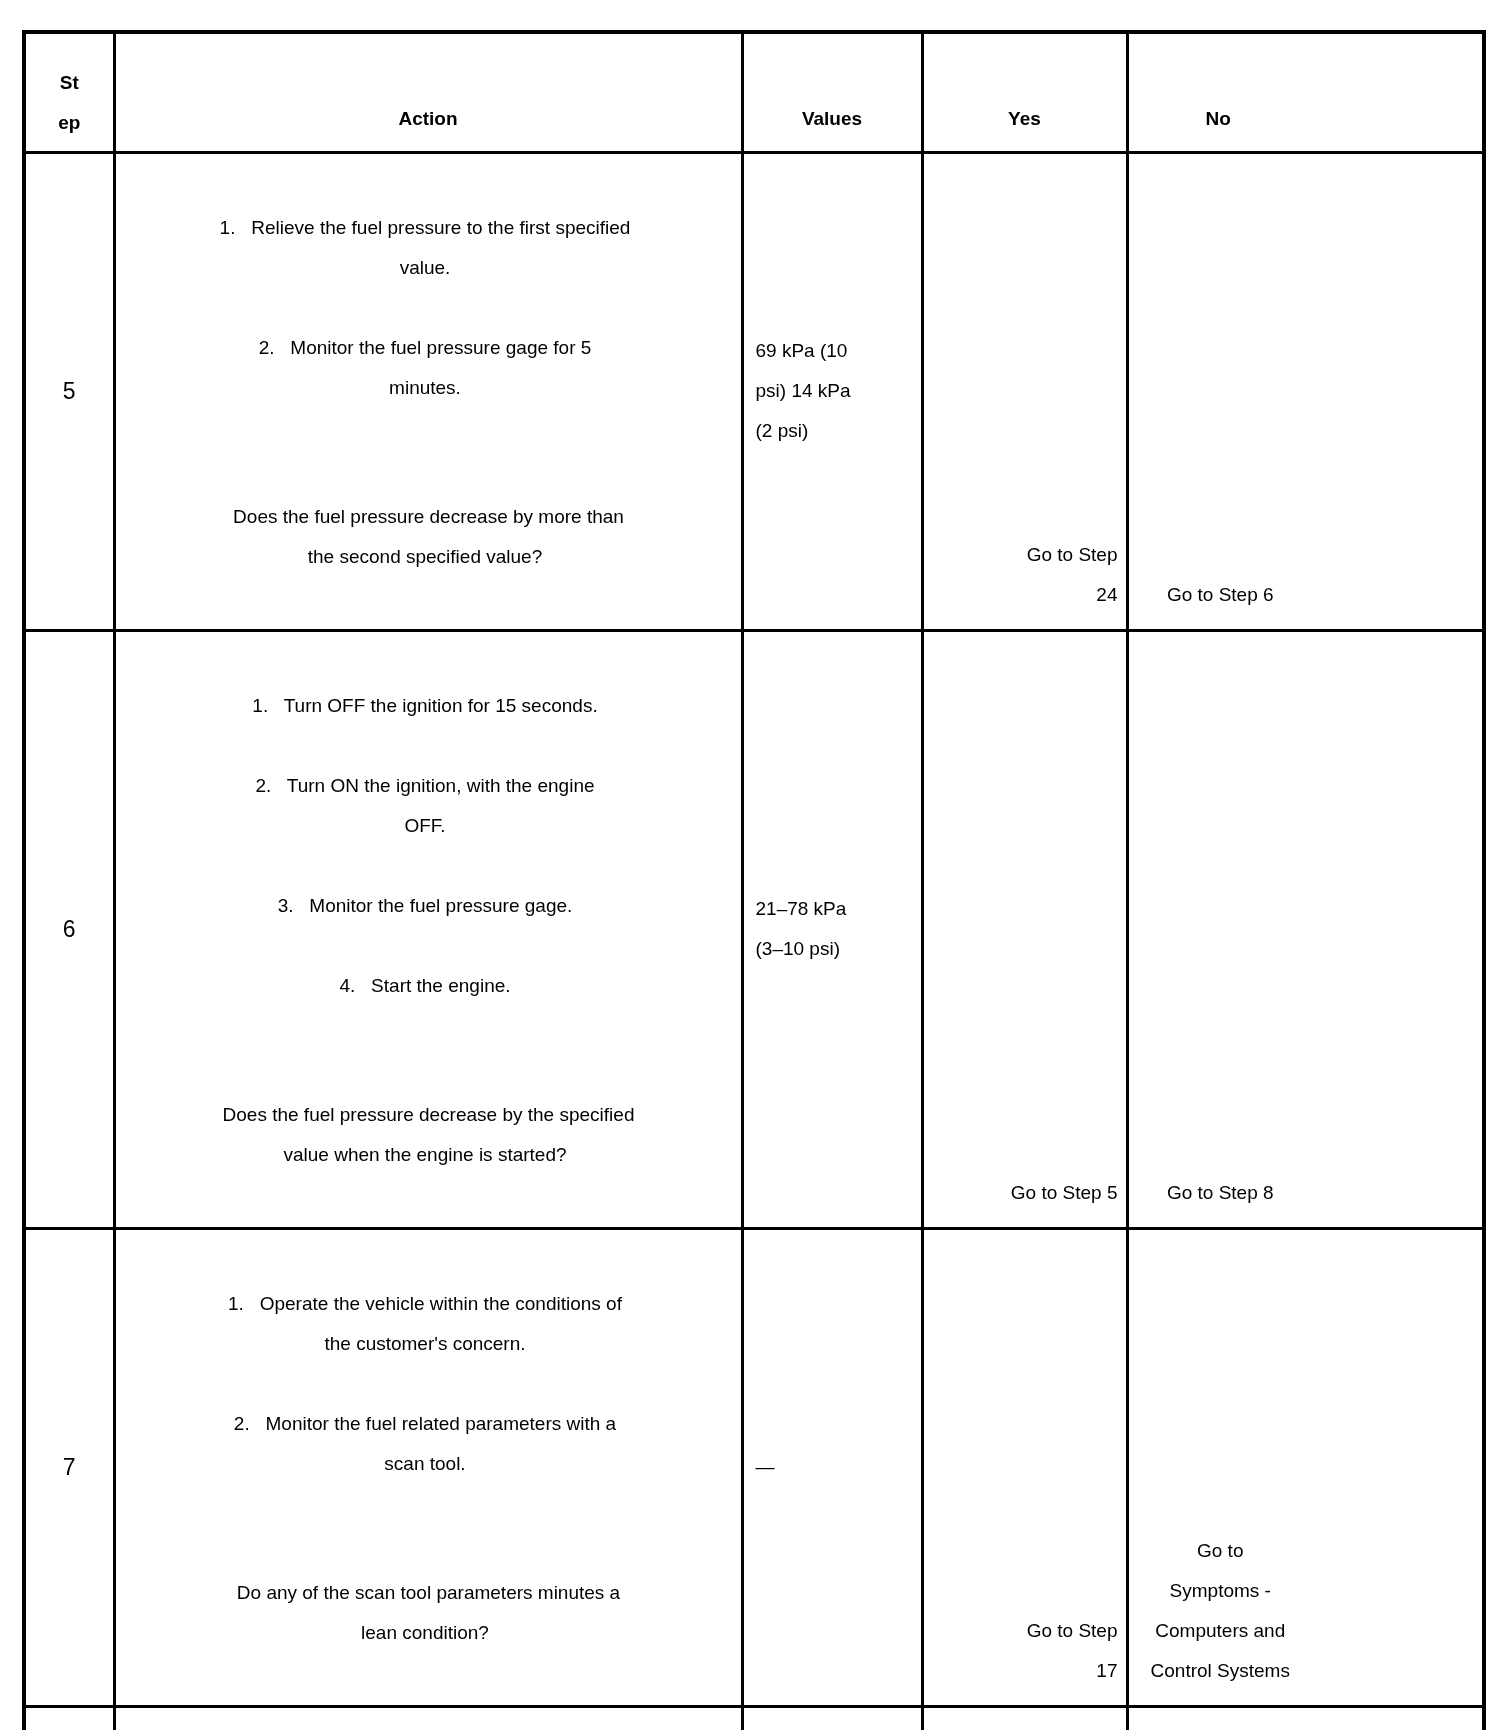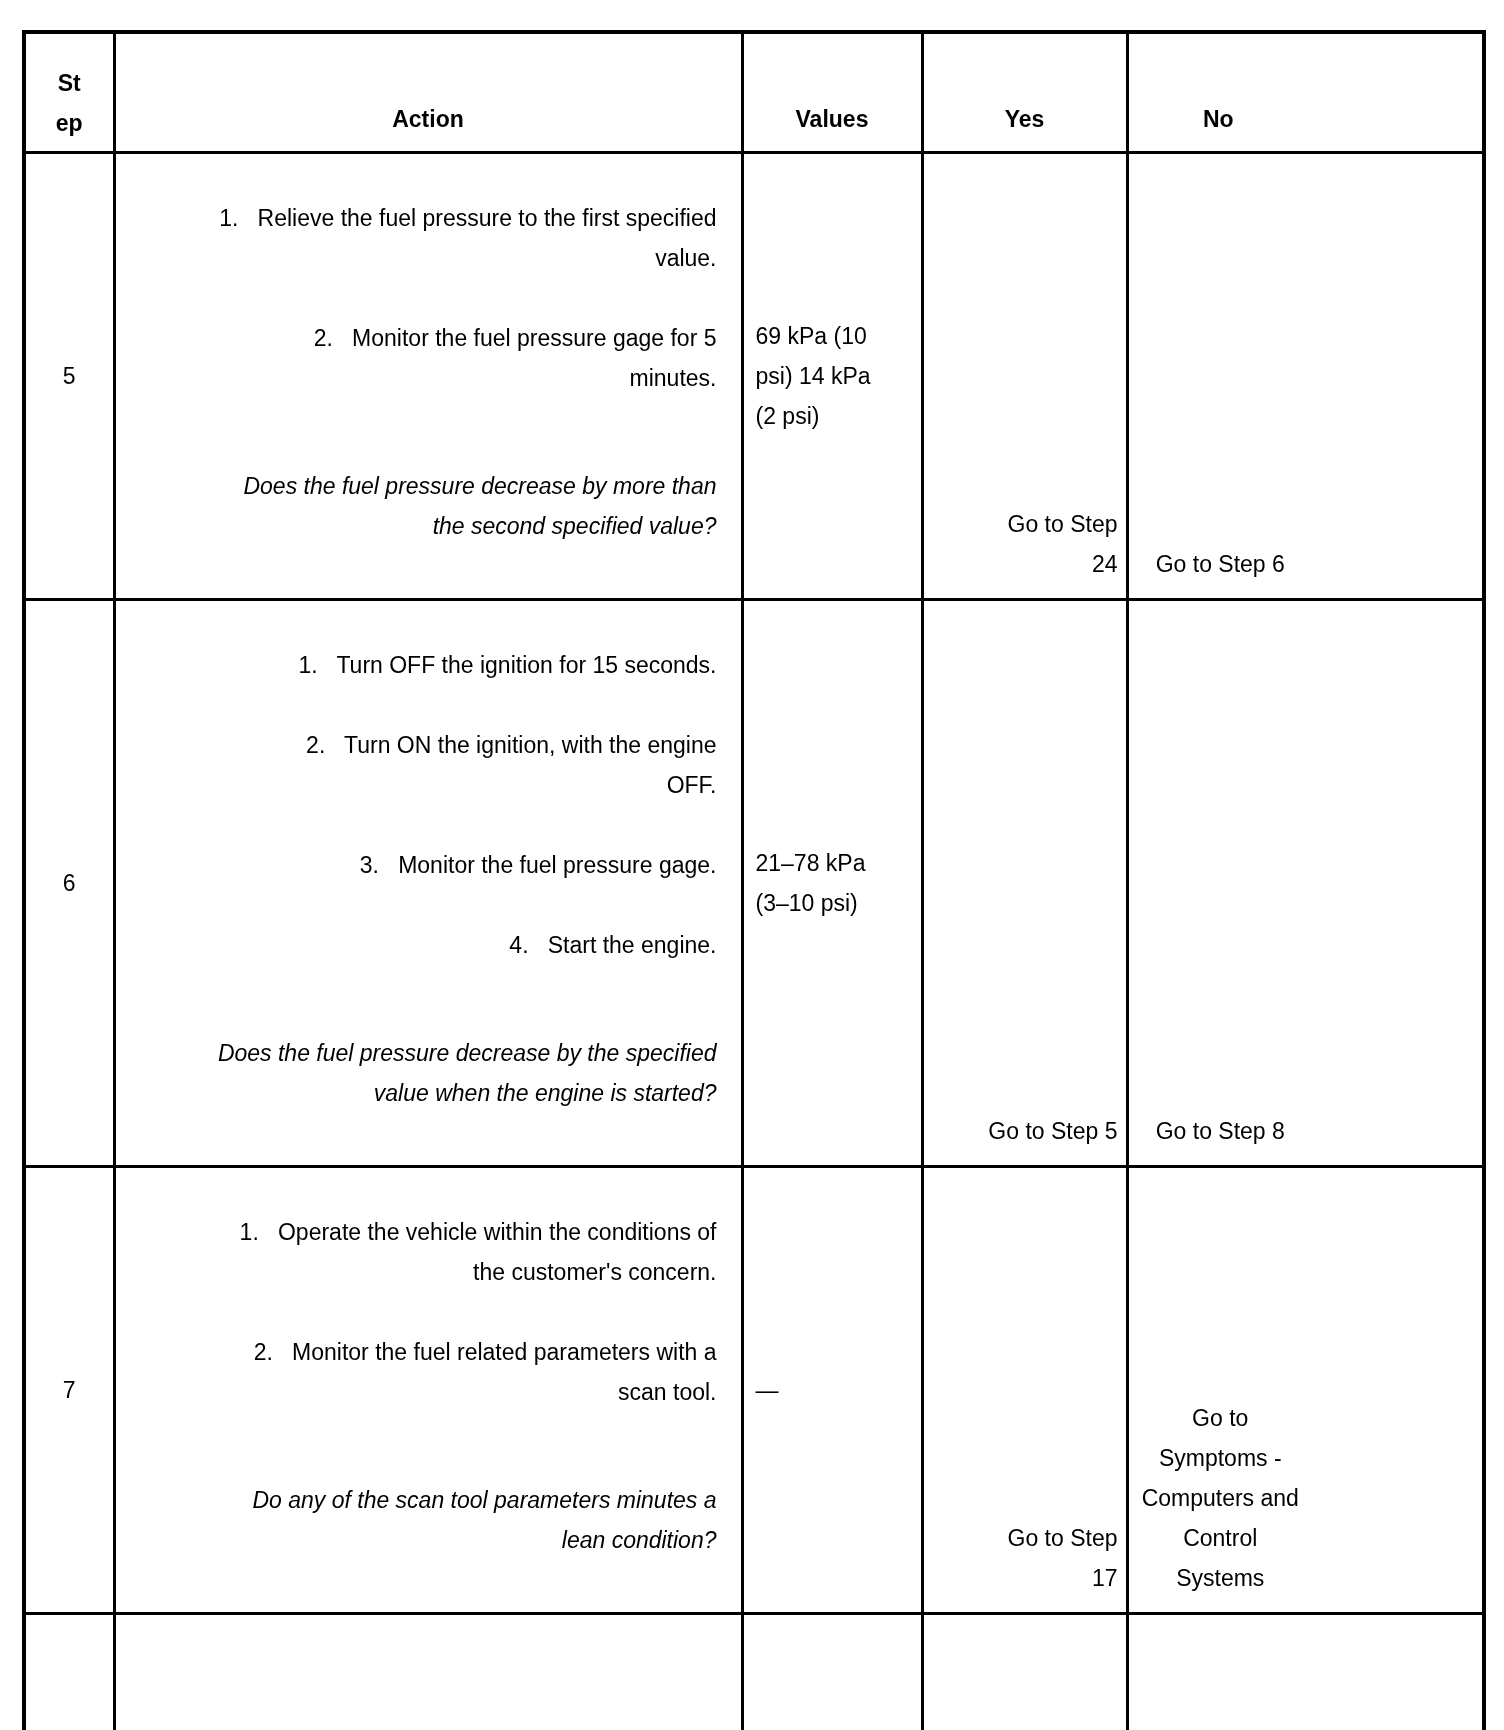--- a/index.html
+++ b/index.html
@@ -22,21 +22,21 @@
     border: 4px solid #000;
   }
   col.c-step   { width: 90px; }
   col.c-action { width: 628px; }
   col.c-values { width: 180px; }
   col.c-yes    { width: 205px; }
   col.c-no     { width: 357px; }
 
   th, td {
     border: 3px solid #000;
-    font-size: 23px;
+    font-size: 19px;
     line-height: 40px;
     white-space: pre-line;
     overflow: hidden;
     padding: 0;
   }
   th {
     font-weight: bold;
     text-align: center;
     vertical-align: bottom;
     padding: 0 4px 12px 4px;
@@ -44,28 +44,27 @@
   th.h-step { padding-bottom: 8px; }
   th.h-no   { padding-right: 178px; }
 
   td.step {
     text-align: center;
     vertical-align: middle;
     font-size: 23px;
   }
   td.action {
     vertical-align: top;
-    text-align: right;
-    padding: 4px 24px 12px 18px;
+    text-align: center;
+    padding: 14px 24px 12px 18px;
   }
   td.action p { margin: 0; }
   td.action p.question {
-    margin-top: 28px;
+    margin-top: 49px;
     text-indent: 7px;
-    font-style: italic;
   }
   td.values {
     vertical-align: middle;
     padding: 0 12px;
   }
   td.yes {
     text-align: right;
     vertical-align: bottom;
     padding: 0 8px 14px 8px;
   }

